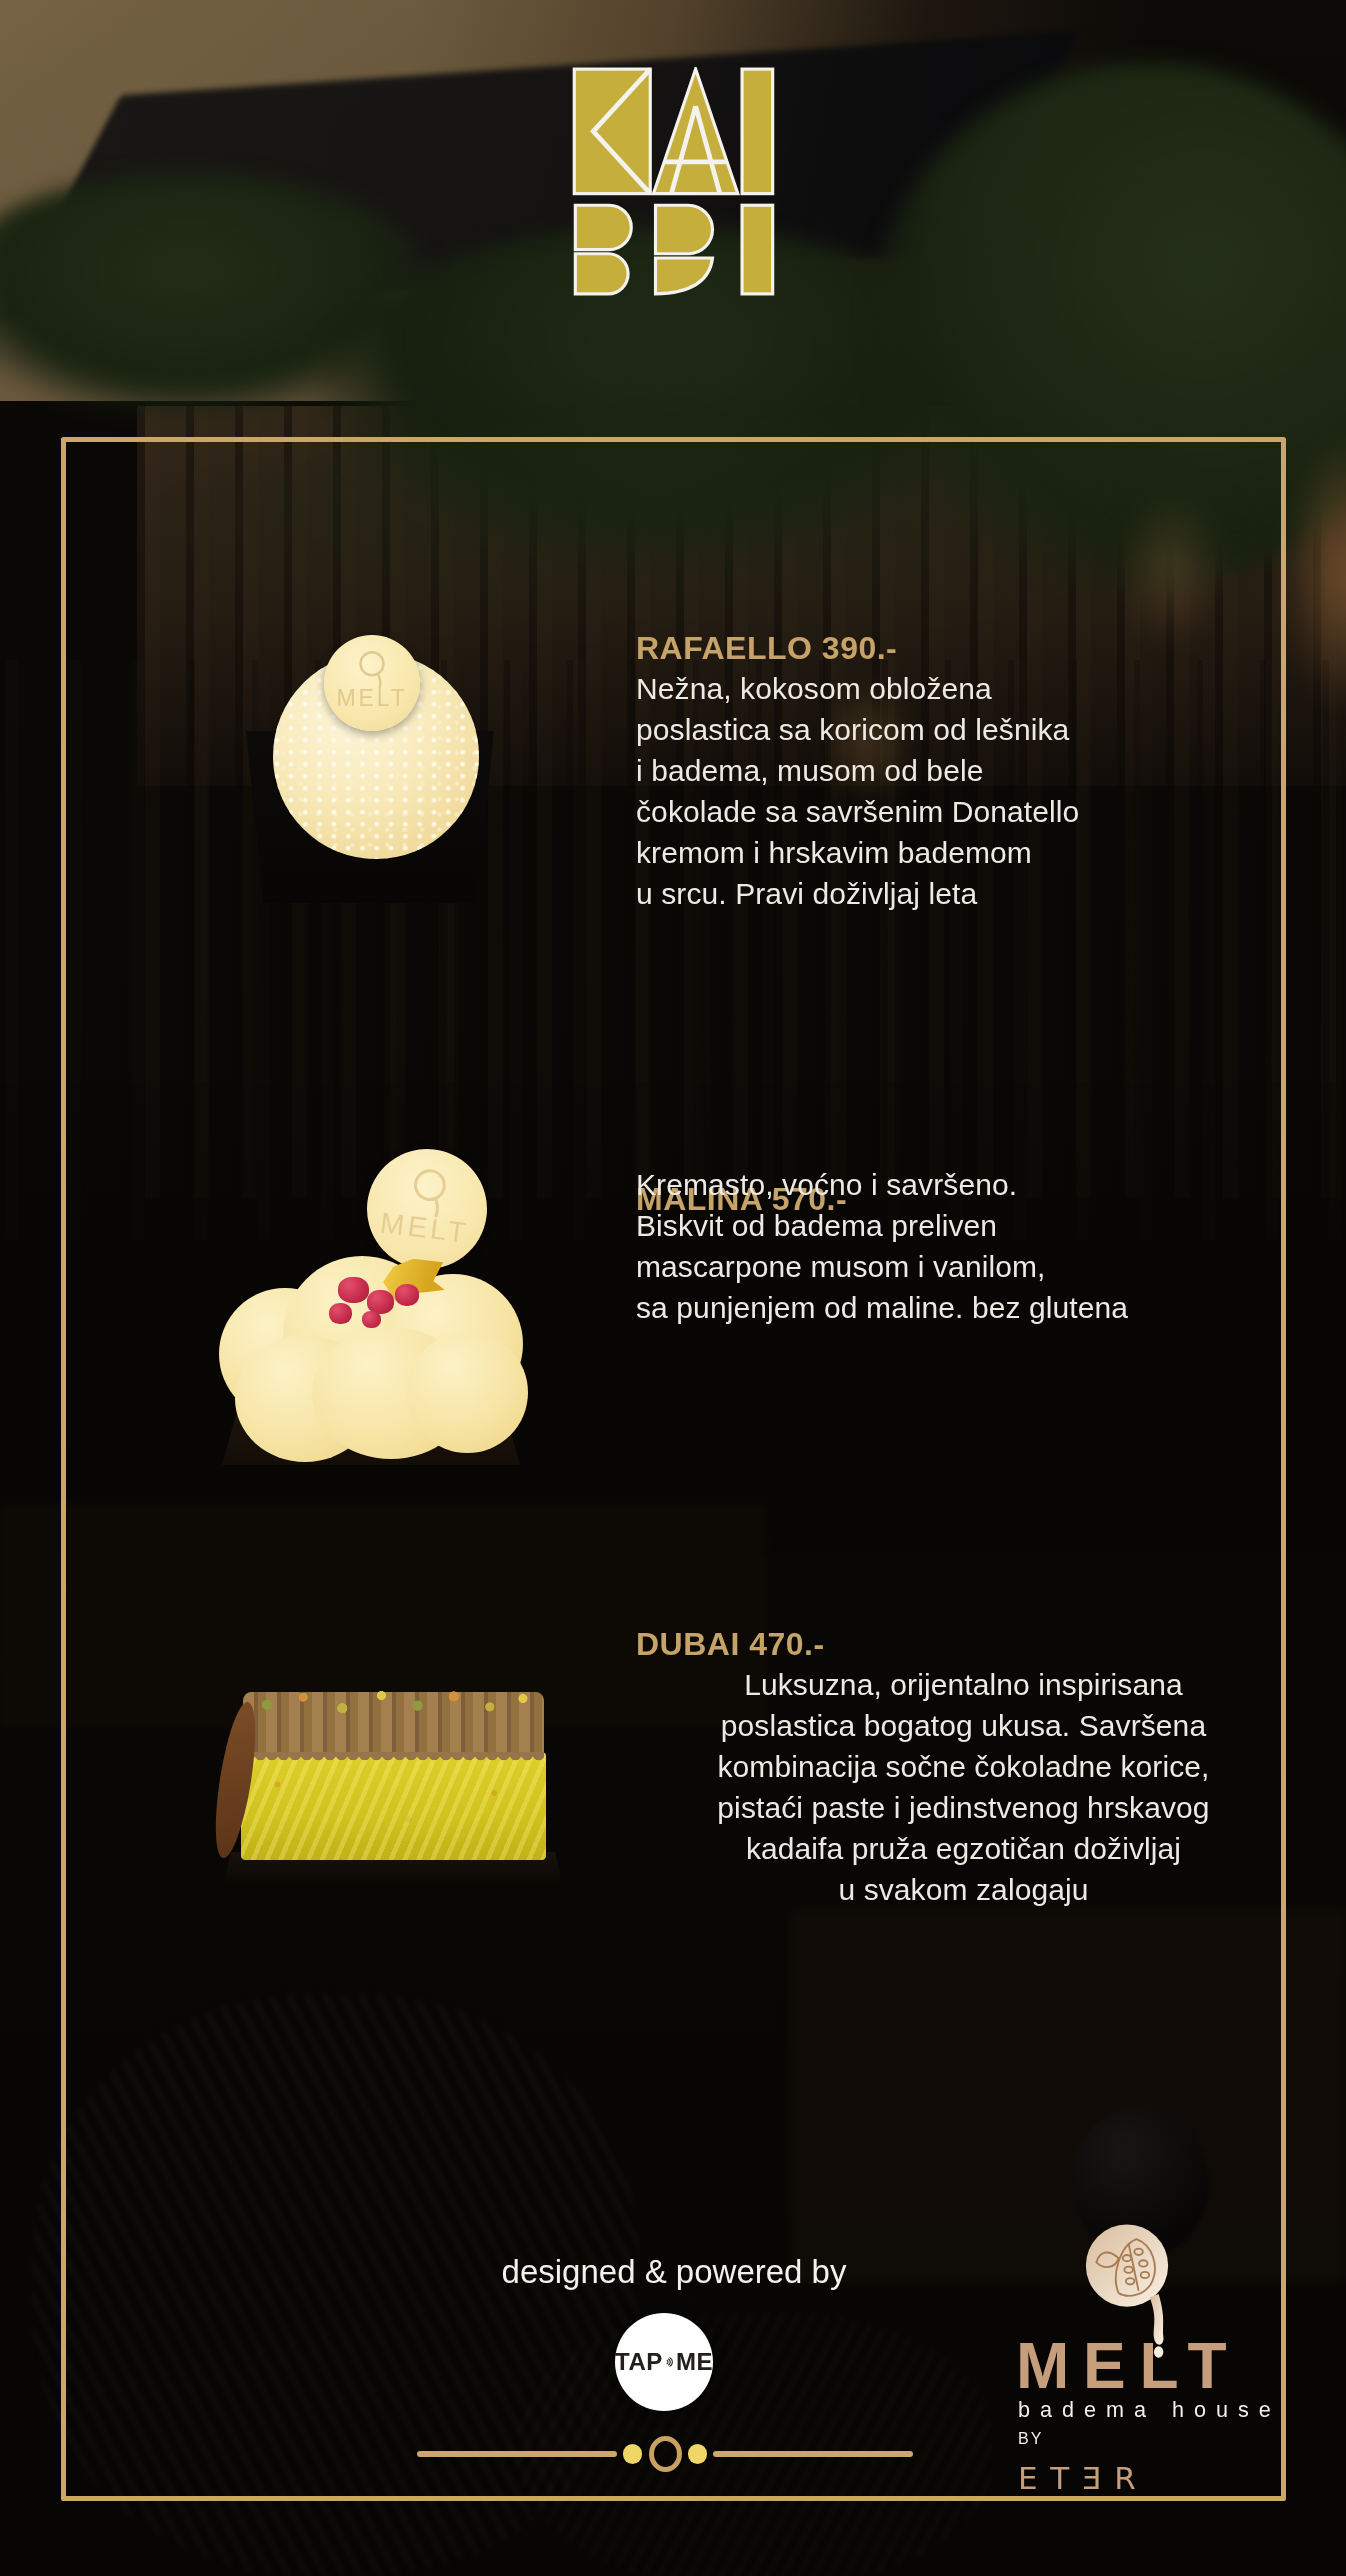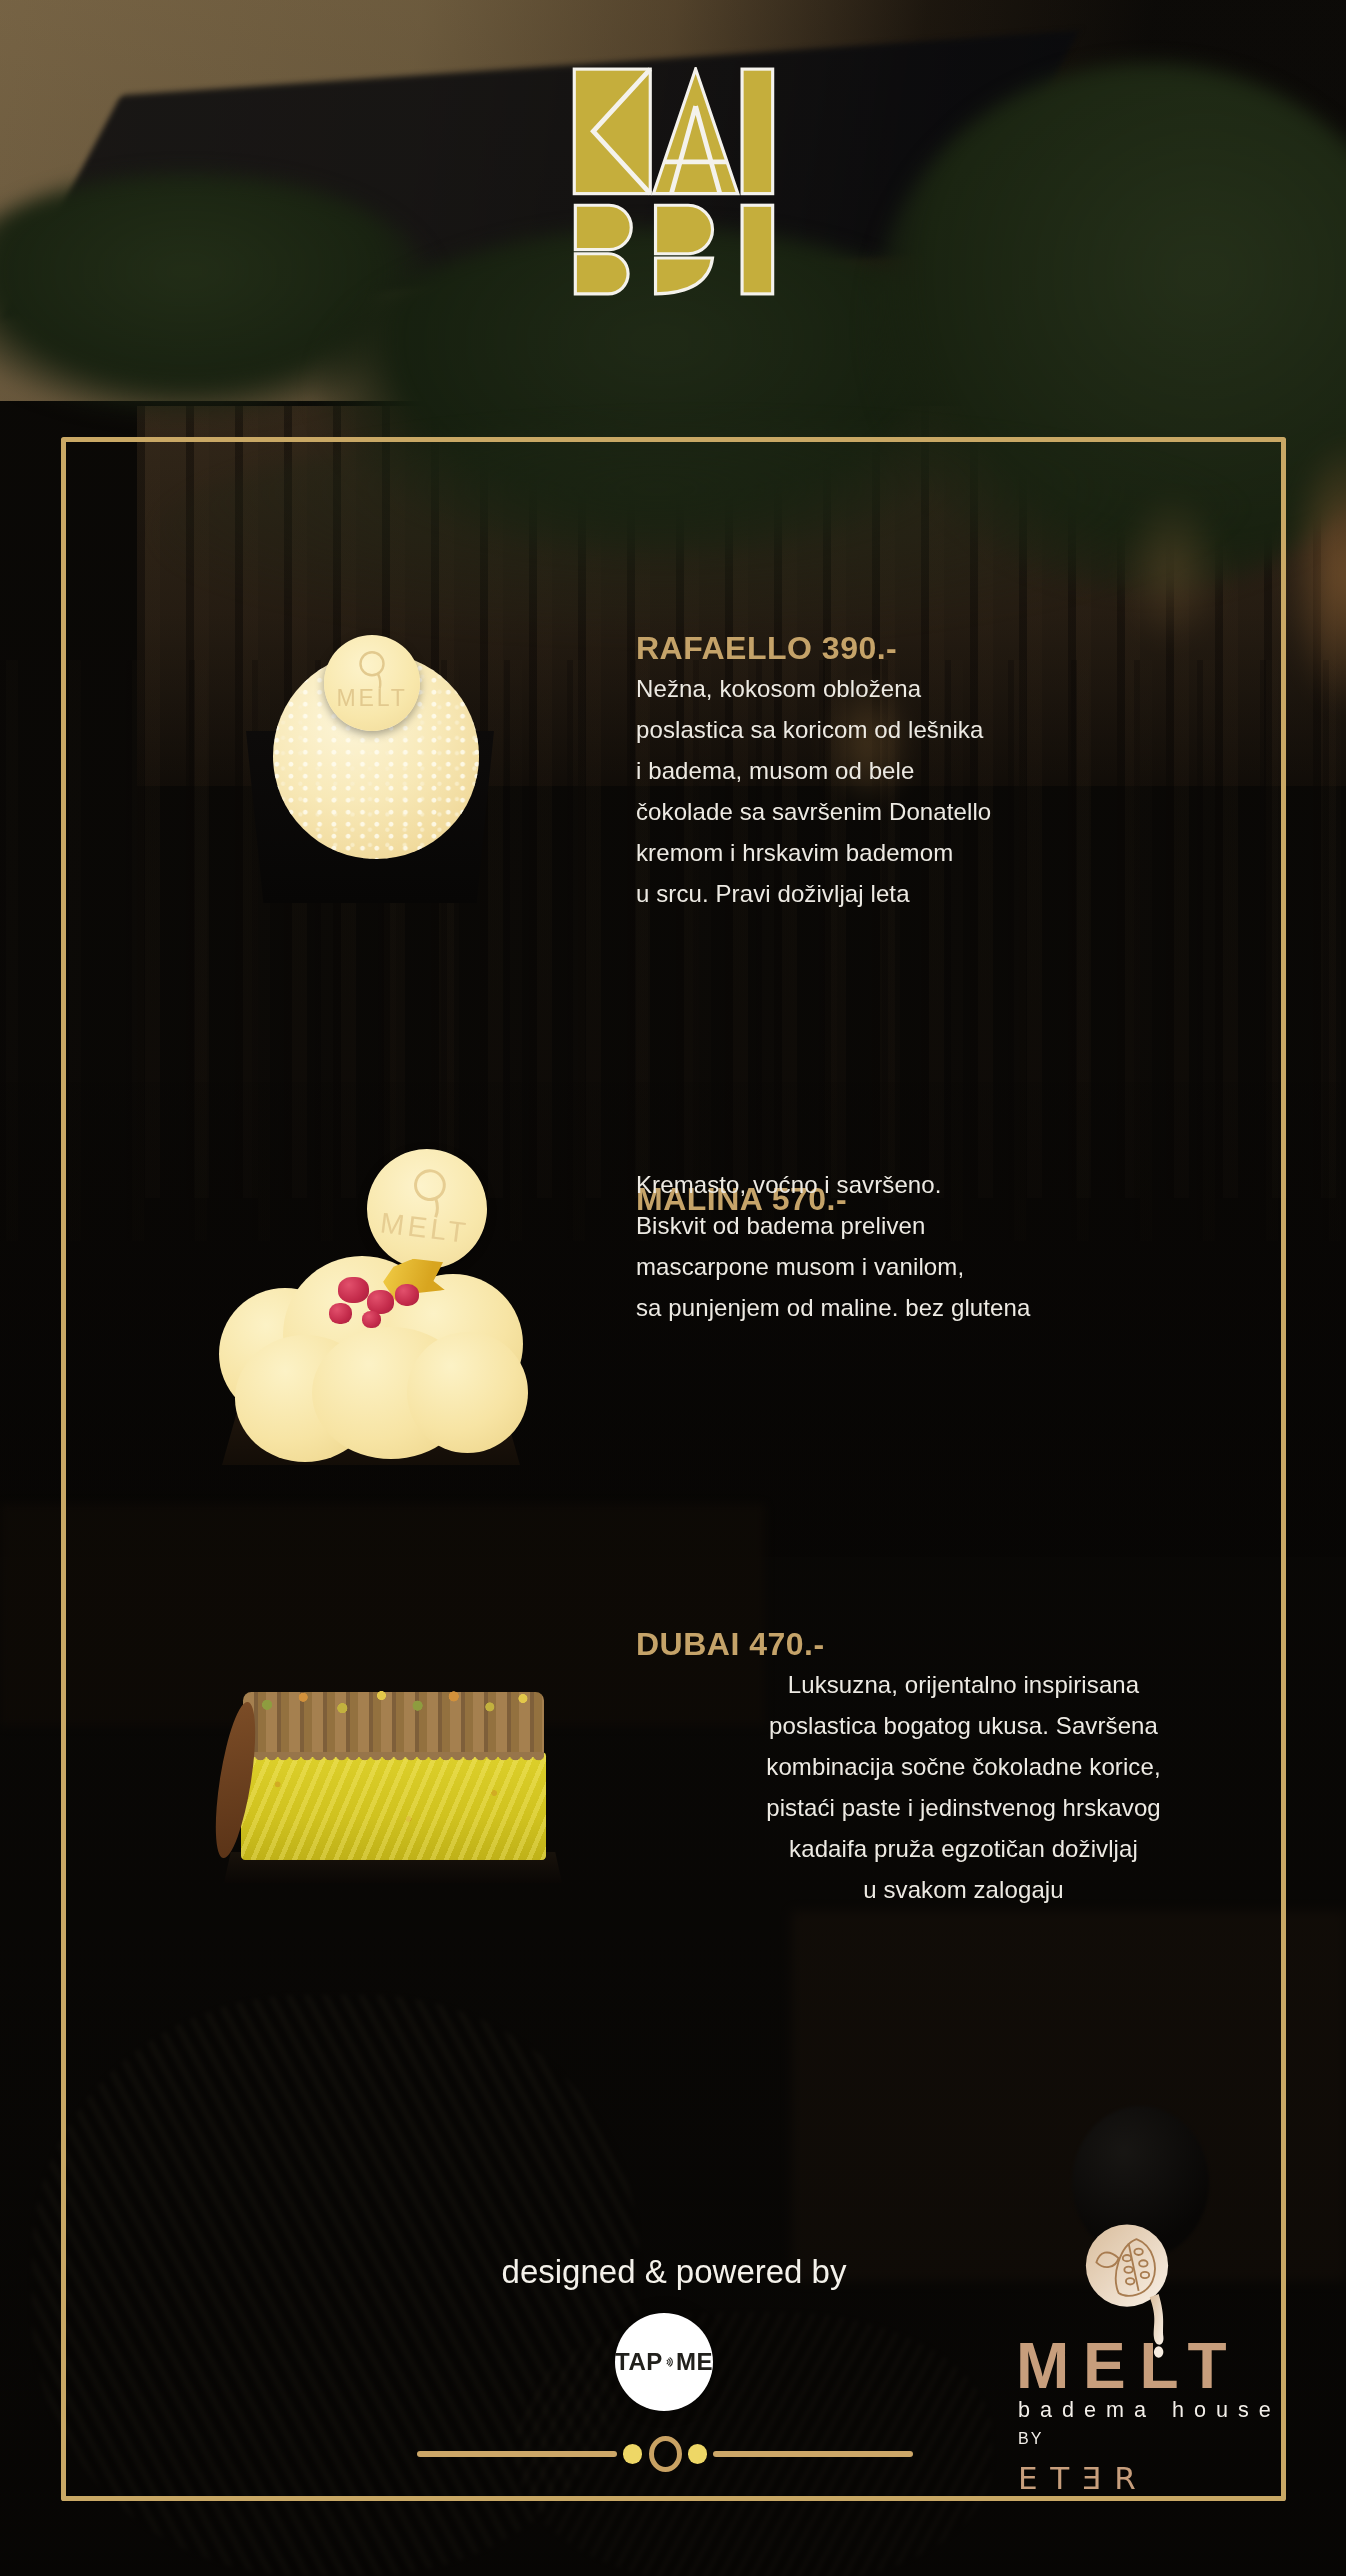--- a/index.html
+++ b/index.html
@@ -48,21 +48,21 @@
   .bg-vase{left:1072px;top:2106px;width:137px;height:153px;border-radius:50%;
     background:radial-gradient(circle at 38% 30%,#2d2a26 0%,#0c0a08 70%);filter:blur(1.6px);}
   .bg-overlay{left:0;top:0;width:1346px;height:2576px;
     background:linear-gradient(180deg,rgba(5,4,3,.18) 0%,rgba(5,4,3,.34) 30%,rgba(5,4,3,.5) 75%,rgba(4,3,2,.6) 100%);}
 
   
   .frame{left:61px;top:437px;width:1215px;height:2054px;border:5.3px solid #c9a865;border-radius:2.6px;}
 
   
   .item-title{color:#c5a369;font-weight:bold;font-size:32px;letter-spacing:0.5px;white-space:nowrap;}
-  .item-desc{color:#edeae3;font-size:24px;line-height:41px;white-space:pre-line;width:655px;
+  .item-desc{color:#edeae3;font-size:30px;line-height:41px;white-space:pre-line;width:655px;
              font-weight:400;letter-spacing:0.1px;}
 
   
   .pedestal{background:linear-gradient(180deg,#0d0b0a,#070605);
             clip-path:polygon(0 0,100% 0,93% 100%,7% 100%);}
   .ball{border-radius:50%;
     background:radial-gradient(circle at 38% 30%,#fdf6da 0%,#f8e9b8 45%,#f1db9e 75%,#e8cd8a 100%);}
   .ball:after{content:"";position:absolute;inset:0;border-radius:50%;opacity:.85;
     background-image:radial-gradient(circle at 3.7px 3.2px,rgba(255,253,242,.95) 0 1.8px,rgba(255,253,242,0) 2.9px),
                      radial-gradient(circle at 10px 8.4px,rgba(250,240,206,.9) 0 1.6px,rgba(250,240,206,0) 2.6px);

